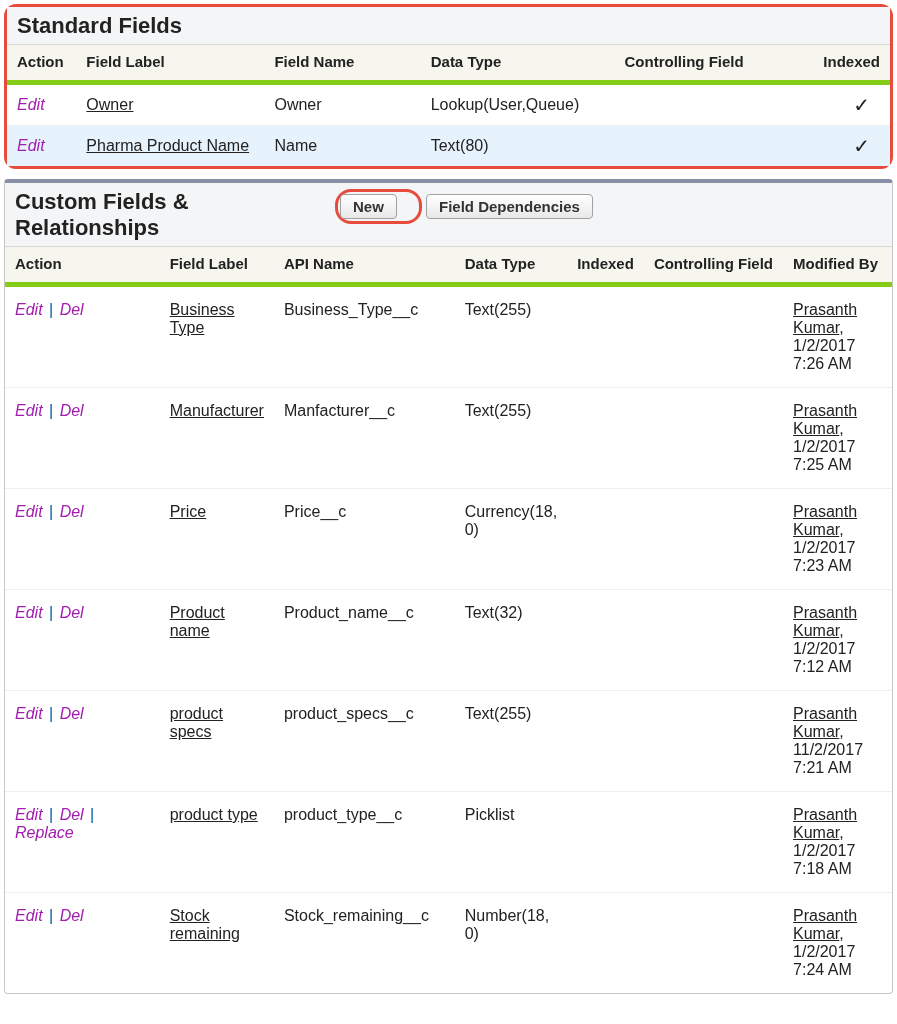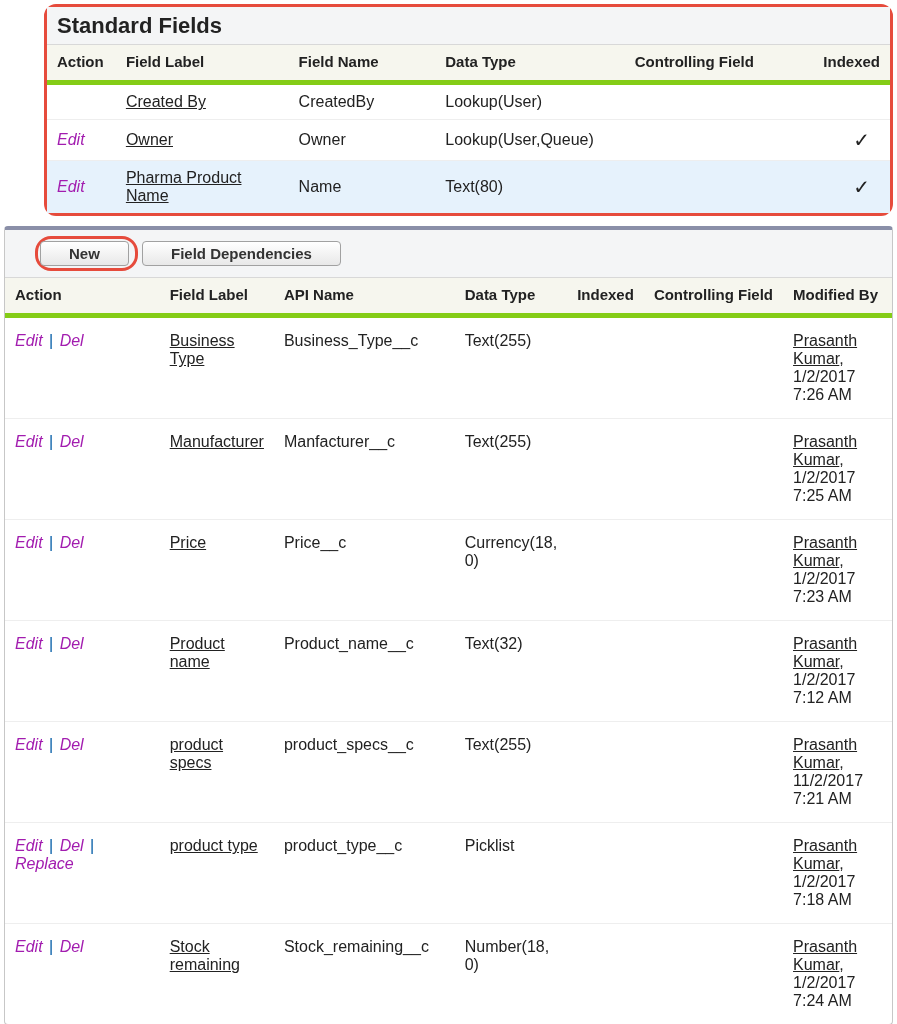--- a/index.html
+++ b/index.html
@@ -55,29 +55,29 @@
     border: 1.5px solid #7ab4e0;
     color: #2c78c5;
     border-radius: 50%;
     font-size: 12px;
     margin-left: 6px;
     vertical-align: middle;
     font-weight: bold;
   }
   .btn {
     display: inline-block;
-    padding: 3px 28px;
+    padding: 3px 12px;
     font-size: 15px;
     font-weight: bold;
     color: #333;
     background: linear-gradient(#fff,#e8e8e8);
     border: 1px solid #a1a1a1;
     border-radius: 4px;
     cursor: pointer;
-    margin-right: 4px;
+    margin-right: 20px;
   }
   table {
     width: 100%;
     border-collapse: collapse;
   }
   th {
     text-align: left;
     font-weight: bold;
     font-size: 15px;
     padding: 8px 10px 10px 10px;
@@ -106,21 +106,20 @@
   .cst th:nth-child(6){width:125px;}
   .cst th:nth-child(7){width:110px;}
   .link { color:#a21caf; cursor:pointer; text-decoration:none;font-style:italic;}
   .sep { color:#015ba7; padding:0 2px;}
   .ulabel { color:#222; text-decoration: underline; cursor:pointer;}
   tr.hl { background:#e6f2fc; }
   .check { font-size:20px; color:#222;}
   .redcircle {
     border:3px solid #e64b3c;
     border-radius: 12px;
-    margin-left: 40px;
   }
   .redcircle-btn {
     border:3px solid #e64b3c;
     border-radius: 16px;
     padding: 2px;
     display: inline-block;
   }
   .panel-body{padding:0;}
   .cst td { vertical-align: top; padding-top:14px; padding-bottom:14px;}
   .cst .mod-line{color:#222;}
@@ -140,28 +139,20 @@
             <th>Action</th>
             <th>Field Label</th>
             <th>Field Name</th>
             <th>Data Type</th>
             <th>Controlling Field</th>
             <th>Indexed</th>
           </tr>
       </thead>
       <tbody id="std-body">
           <tr>
-            <td></td>
-            <td><a class="ulabel">Created By</a></td>
-            <td>CreatedBy</td>
-            <td>Lookup(User)</td>
-            <td></td>
-            <td></td>
-          </tr>
-          <tr>
             <td><a class="link">Edit</a></td>
             <td><a class="ulabel">Owner</a></td>
             <td>Owner</td>
             <td>Lookup(User,Queue)</td>
             <td></td>
             <td><span class="check">✓</span></td>
           </tr>
           <tr class="hl">
             <td><a class="link">Edit</a></td>
             <td><a class="ulabel">Pharma Product Name</a></td>
@@ -170,20 +161,21 @@
             <td></td>
             <td><span class="check">✓</span></td>
           </tr>
         </tbody>
     </table>
   </div>
 </div>
 
 <div class="panel">
   <div class="panel-header">
+    <div class="panel-title">Custom Fields &amp; Relationships</div>
     <div class="buttons">
       <span class="redcircle-btn">
         <span class="btn">New</span>
       </span>
       <span class="btn">Field Dependencies</span>
     </div>
   </div>
   <div class="panel-body">
     <table class="cst">
       <thead>

